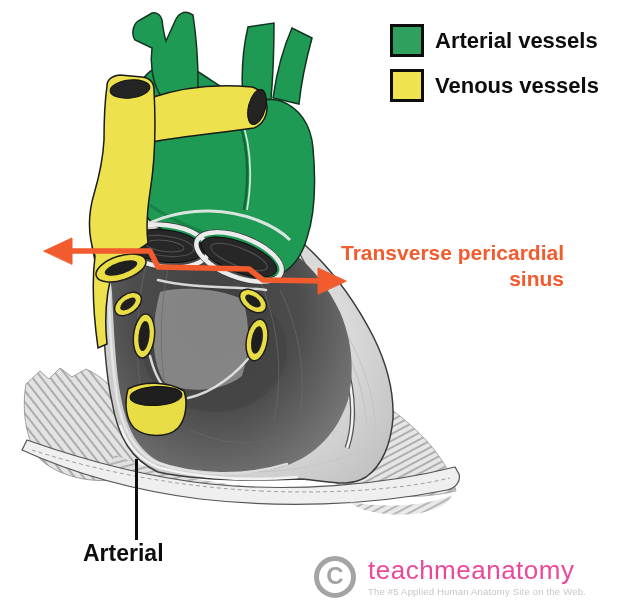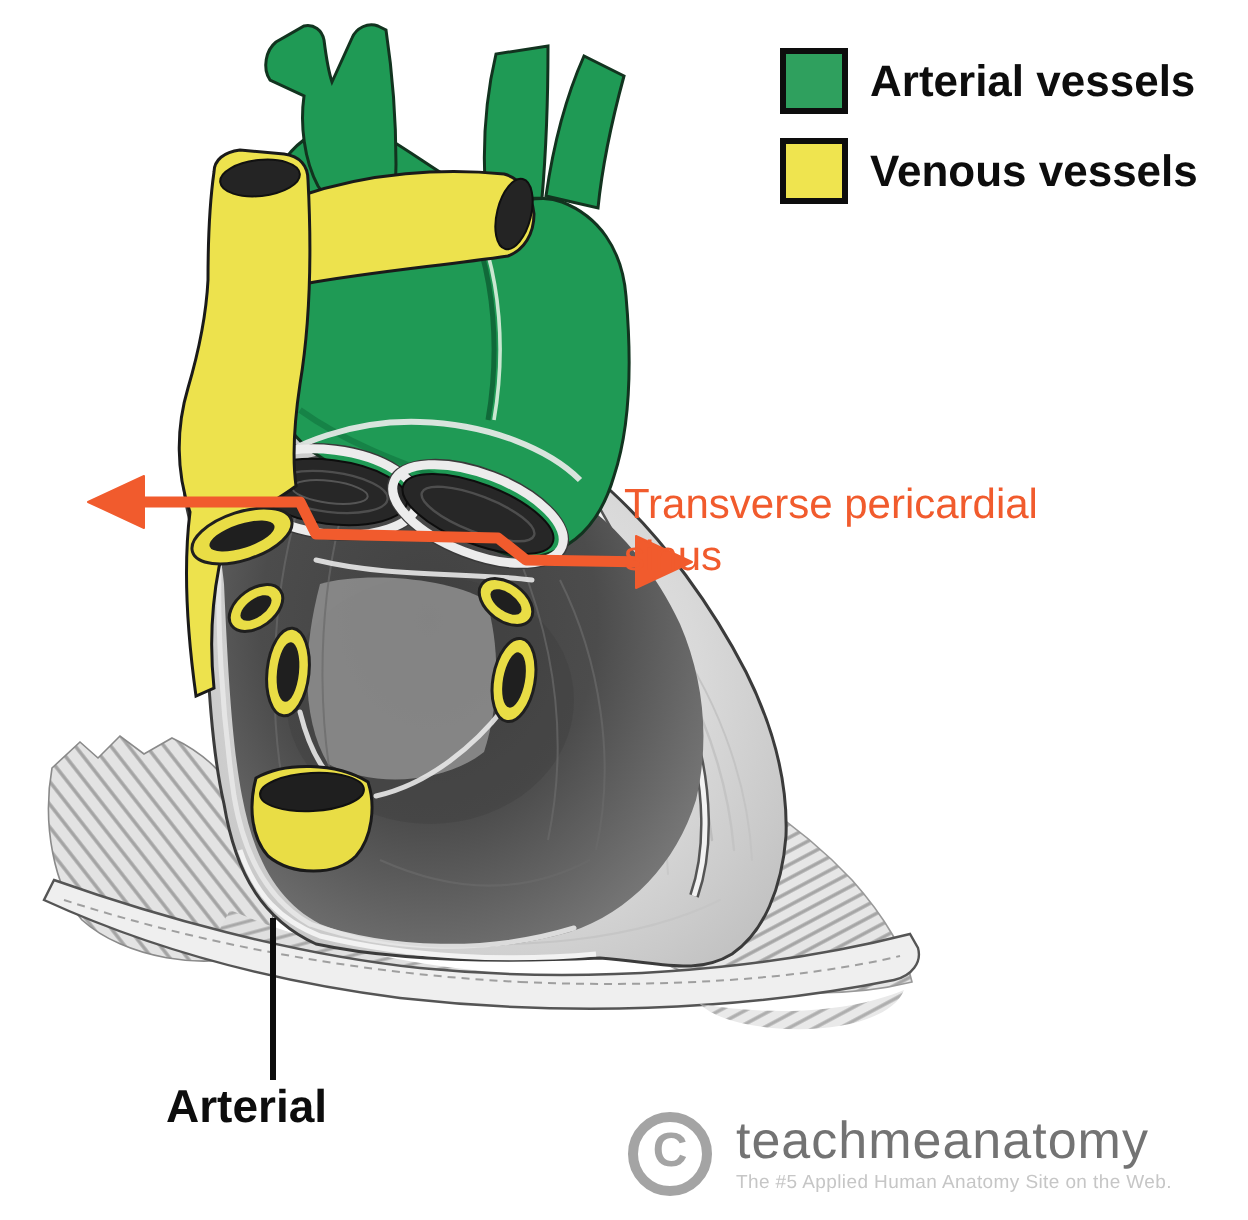--- a/index.html
+++ b/index.html
@@ -9,34 +9,34 @@
 
   
   .legend{position:absolute;left:390px;top:24px;}
   .legend-row{display:flex;align-items:center;margin-bottom:12px;}
   .swatch{width:28px;height:27px;border:3px solid #0d0d0d;flex:0 0 auto;}
   .swatch-arterial{background:#2FA05E;}
   .swatch-venous{background:#EFE44F;}
   .legend-label{margin-left:11px;font-size:22px;font-weight:700;color:#0d0d0d;white-space:nowrap;}
 
   
-  .sinus-label{position:absolute;left:312px;top:240px;width:252px;text-align:left;
-               color:#F15B2D;font-size:21px;font-weight:400;line-height:26px;}
+  .sinus-label{position:absolute;left:312px;top:240px;width:252px;text-align:right;
+               color:#F15B2D;font-size:21px;font-weight:700;line-height:26px;}
 
   
   .diaphragm-line{position:absolute;left:135px;top:459px;width:3px;height:81px;background:#0d0d0d;}
   .diaphragm-label{position:absolute;left:83px;top:540px;font-size:23px;font-weight:700;color:#0d0d0d;}
 
   
   .watermark{position:absolute;left:314px;top:556px;display:flex;align-items:center;}
   .copyright-ring{width:32px;height:32px;border:5px solid #a4a4a4;border-radius:50%;
                   display:flex;align-items:center;justify-content:center;flex:0 0 auto;}
   .copyright-c{font-size:24px;font-weight:700;color:#a4a4a4;line-height:1;transform:translateY(-1px);}
   .wm-text{margin-left:12px;}
-  .wm-brand{font-size:26px;color:#737373;letter-spacing:0.5px;line-height:26px;}
+  .wm-brand{font-size:26px;color:#ec4899;letter-spacing:0.5px;line-height:26px;}
   .wm-tagline{font-size:9.5px;color:#c6c6c6;margin-top:3px;letter-spacing:0.2px;}
 </style>
 </head>
 <body>
 
 <div class="canvas">
 
   <svg class="art" width="624" height="610" viewBox="0 0 624 610">
     <defs>
       <pattern id="hatchL" width="7" height="7" patternUnits="userSpaceOnUse" patternTransform="rotate(-38)">

